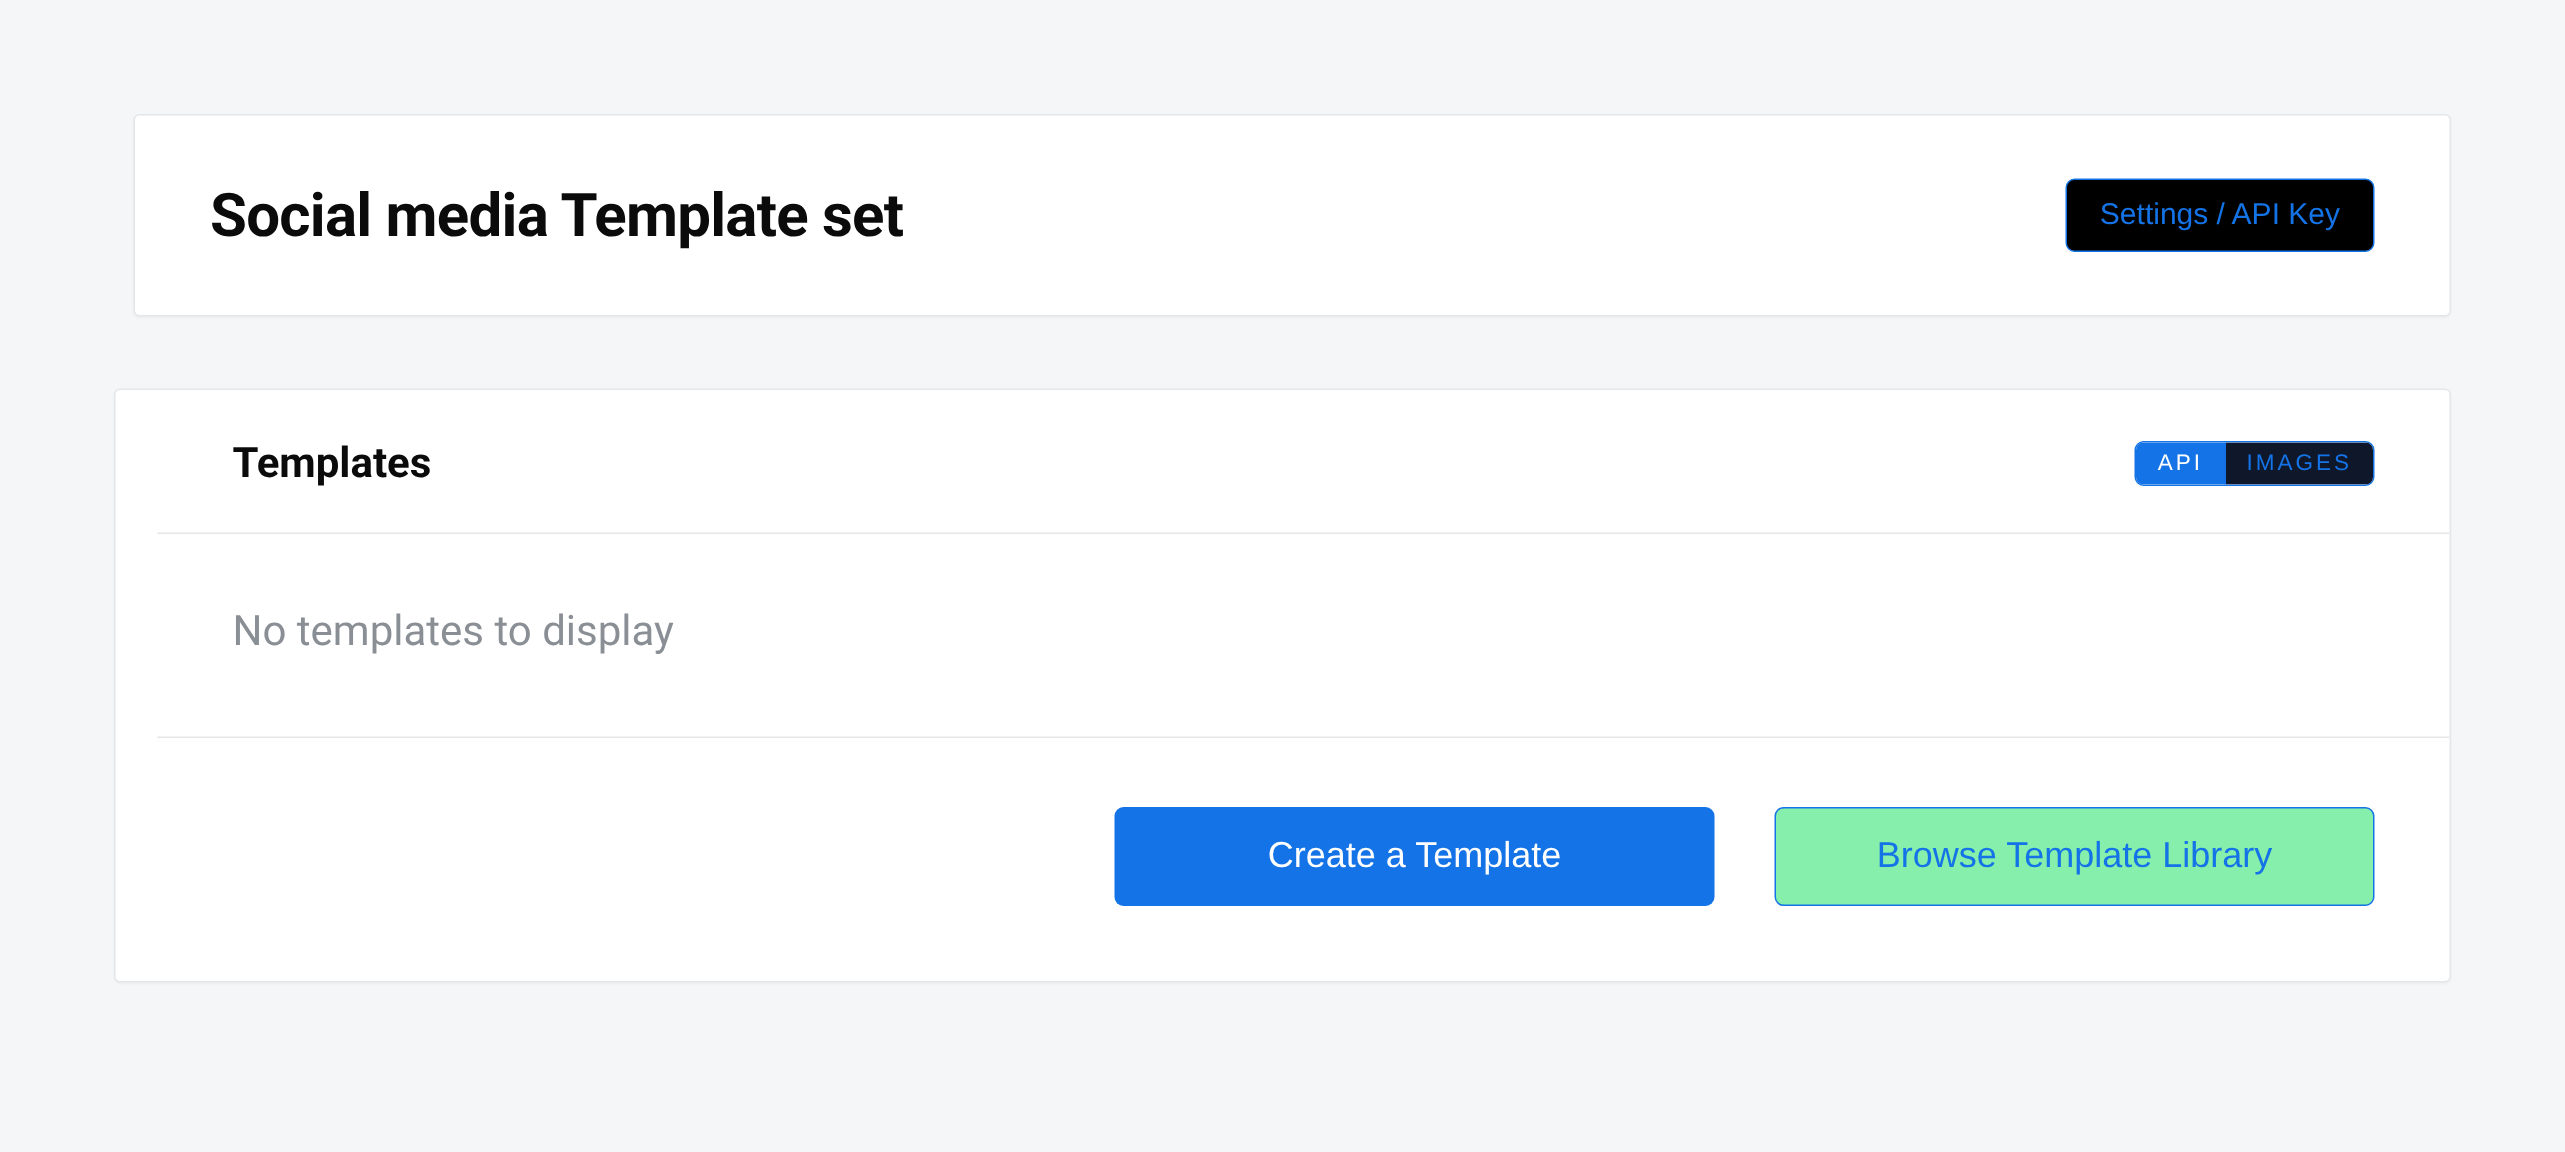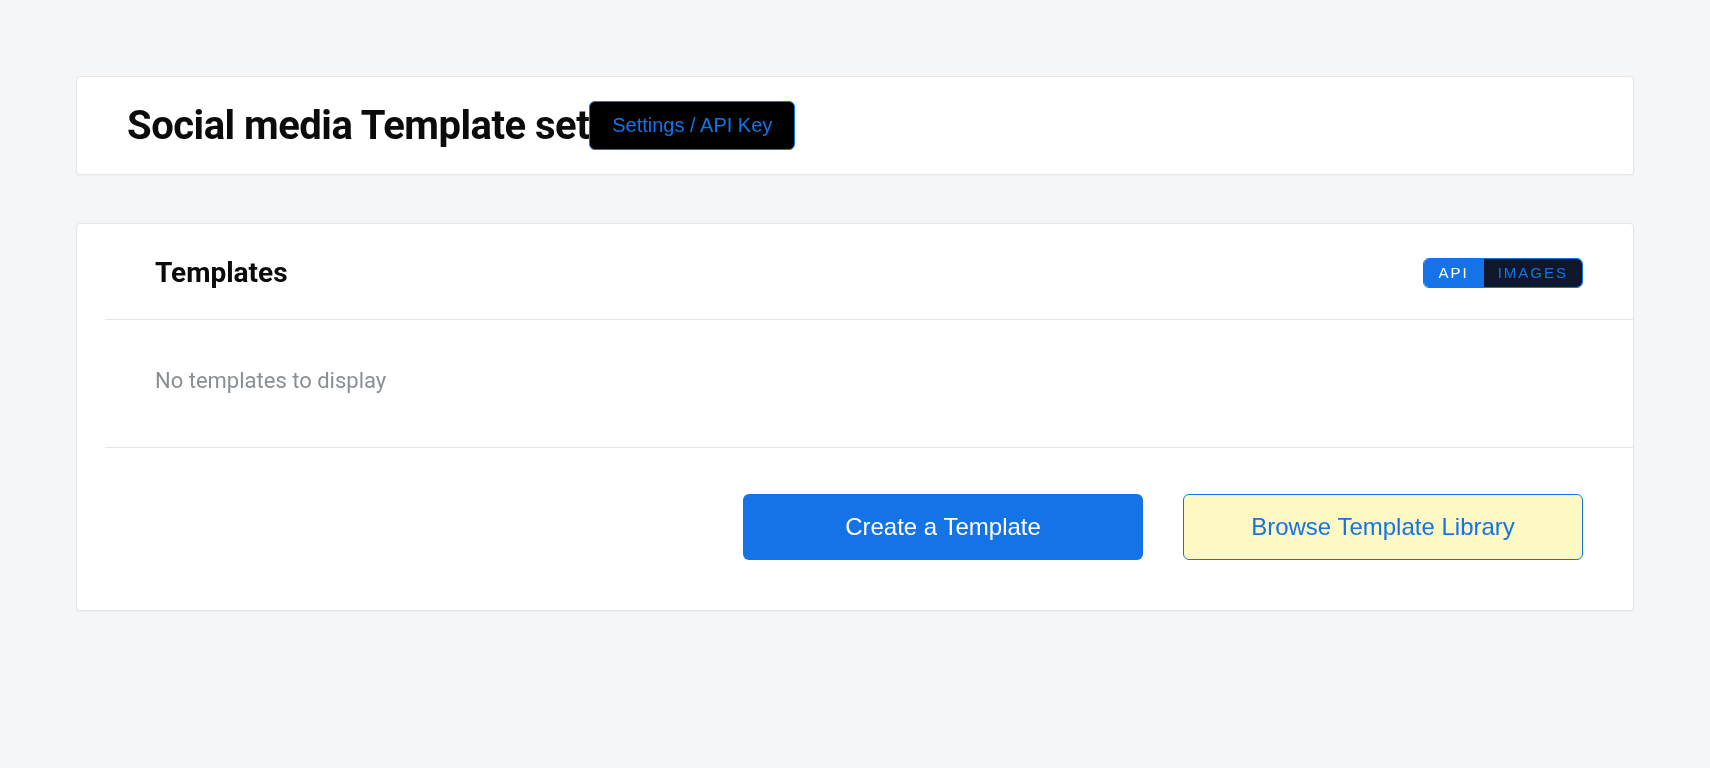--- a/index.html
+++ b/index.html
@@ -20,23 +20,24 @@
     .card {
       background: #ffffff;
       border: 1px solid #e4e6e8;
       border-radius: 4px;
       box-shadow: 0 1px 2px rgba(0,0,0,0.04);
     }
     
     .header-card {
       display: flex;
       align-items: center;
-      justify-content: flex-start;
-      padding: 24px 50px;
+      justify-content: space-between;
+      padding: 42px 50px;
       margin-bottom: 48px;
+      margin-left: 13px;
     }
     .page-title {
       font-size: 40px;
       font-weight: 700;
       color: #0b0b0b;
       letter-spacing: -0.5px;
     }
     .btn-outline {
       background: #000000;
       border: 1.5px solid #1473e6;
@@ -89,21 +90,21 @@
       color: #ffffff;
     }
     .toggle-btn:first-child {
       border-right: 1.5px solid #1473e6;
     }
     .empty-row {
       padding: 48px 50px 54px 50px;
       border-bottom: 1px solid #e4e6e8;
     }
     .empty-text {
-      font-size: 22px;
+      font-size: 28px;
       color: #8a8f95;
     }
     .actions-row {
       padding: 46px 50px 50px 50px;
       display: flex;
       gap: 40px;
       justify-content: flex-end;
     }
     .btn-primary {
       background: #1473e6;
@@ -111,21 +112,21 @@
       border: none;
       font-size: 24px;
       font-weight: 500;
       padding: 18px 54px;
       border-radius: 6px;
       cursor: pointer;
       min-width: 400px;
       text-align: center;
     }
     .btn-outline-lg {
-      background: #fef9c3;
+      background: #86efac;
       border: 1.5px solid #1473e6;
       color: #1473e6;
       font-size: 24px;
       font-weight: 500;
       padding: 18px 54px;
       border-radius: 6px;
       cursor: pointer;
       min-width: 400px;
       text-align: center;
     }

